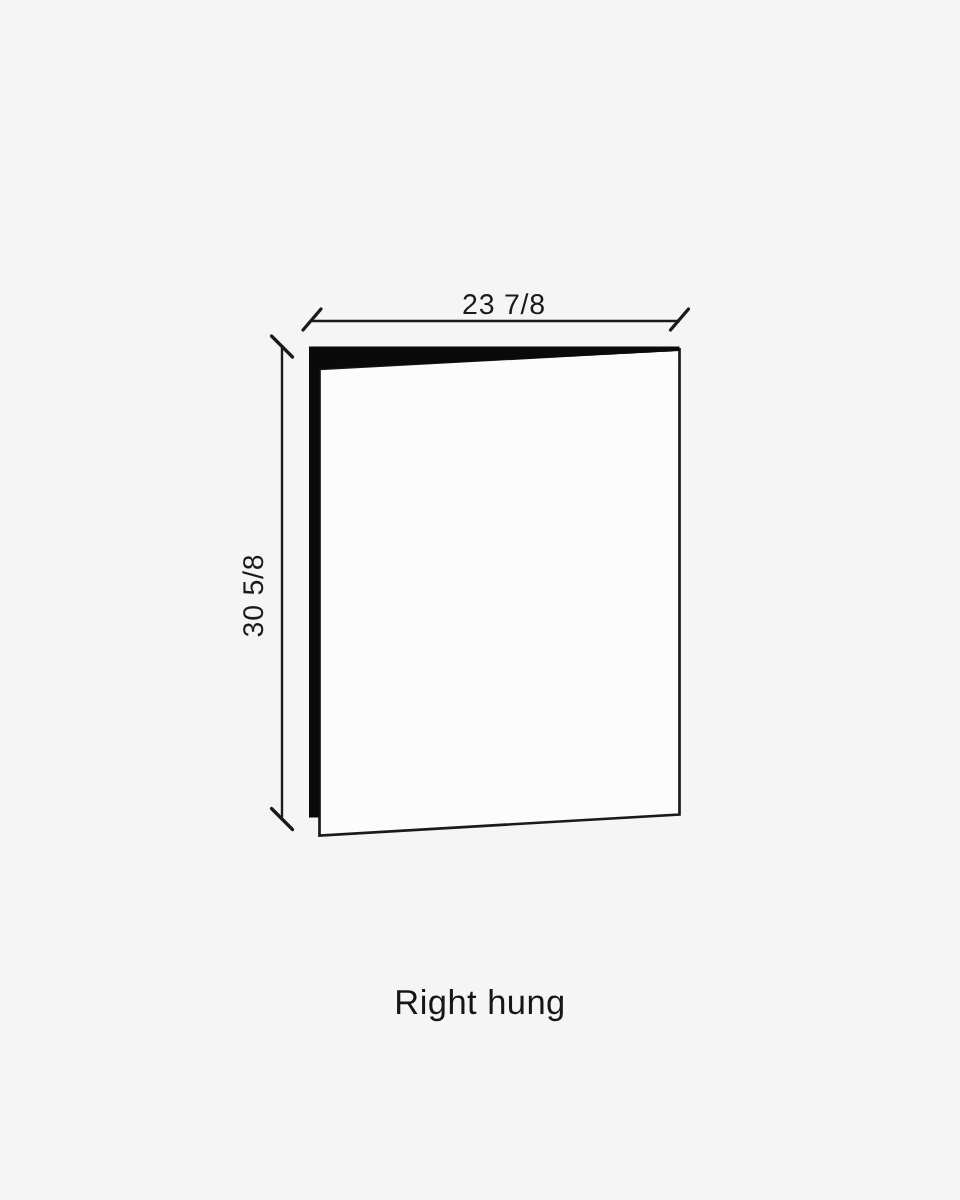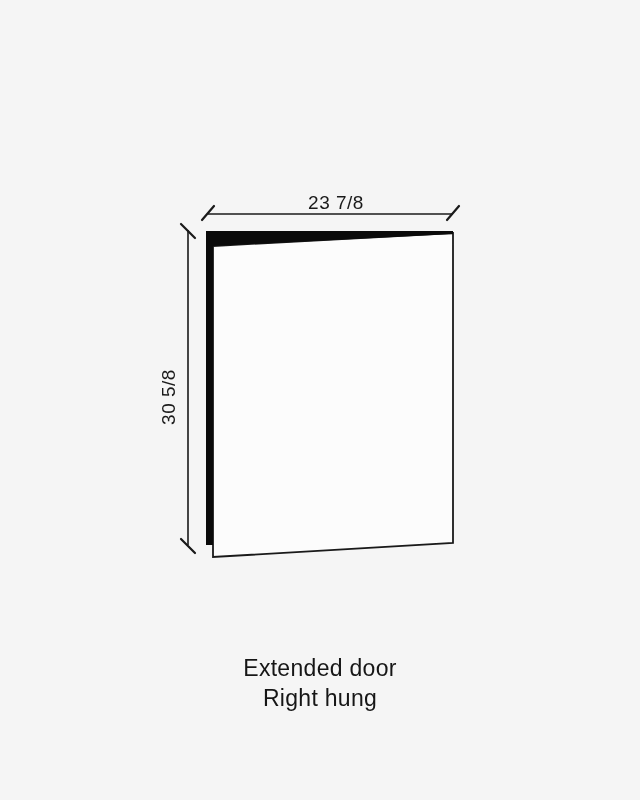--- a/index.html
+++ b/index.html
@@ -86,15 +86,14 @@
     <g>
 
       <polygon class="door-face" points="197,246 437,233 437,543 197,557"></polygon>
 
       <polygon class="door-edge" points="190,231 437,231 437,234 197,246 197,545 190,545"></polygon>
     </g>
   </svg>
 </div>
 
 <div class="caption">
-  <div>Extended door</div>
   <div>Right hung</div>
 </div>
 
 </body></html>

